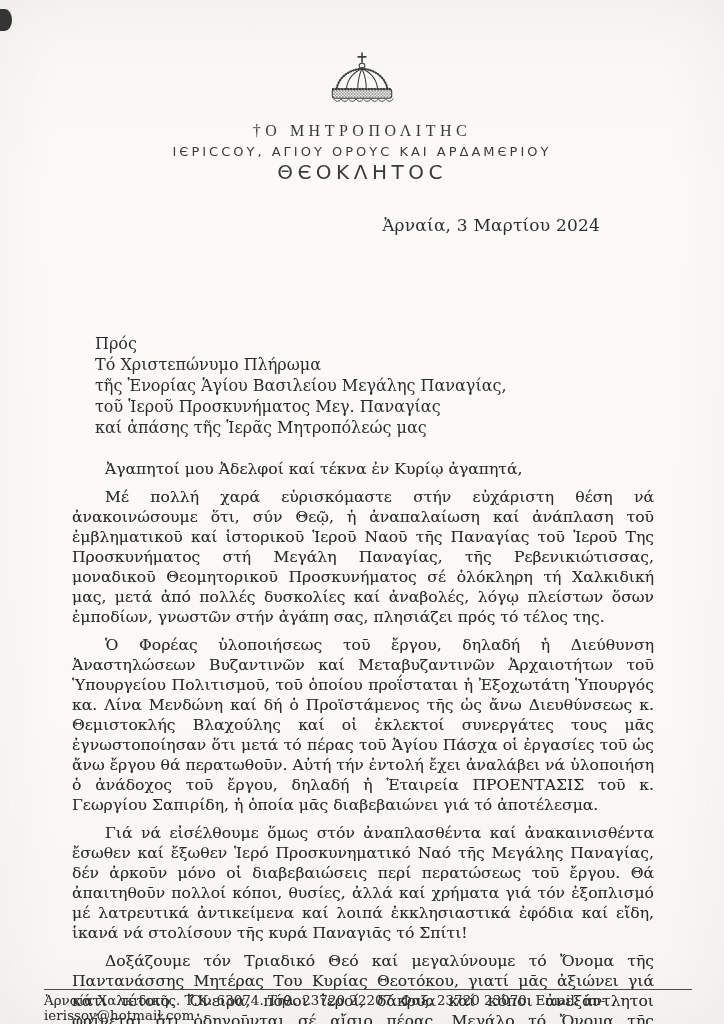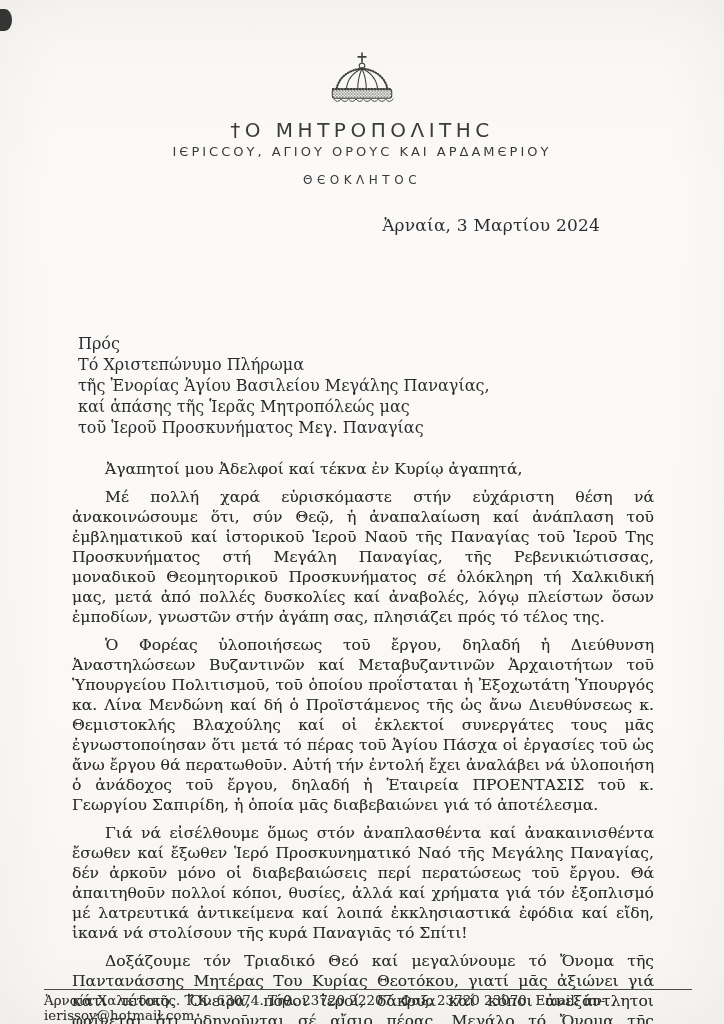--- a/index.html
+++ b/index.html
@@ -21,29 +21,29 @@
     background:#151515;border-radius:0 60% 60% 0/0 50% 50% 0;
     opacity:.85;filter:blur(.4px);
   }
   .letterhead{
     position:absolute;top:48px;left:0;right:0;
     text-align:center;color:#3a3a3a;
     font-family:"DejaVu Sans","Liberation Sans",sans-serif;
   }
   .crown{display:block;margin:0 auto 4px auto;}
   .lh-line{white-space:nowrap;}
-  .lh-line1{font-size:20px;line-height:21px;letter-spacing:4.5px;}
+  .lh-line1{font-size:16px;line-height:21px;letter-spacing:4.5px;font-family:Liberation Serif, serif;}
   .lh-line2{font-size:13px;line-height:21px;letter-spacing:3px;}
-  .lh-line3{font-size:12px;line-height:21px;letter-spacing:4.5px;margin-top:8px;}
+  .lh-line3{font-size:20px;line-height:21px;letter-spacing:4.5px;}
   .dateline{
     position:absolute;top:215px;right:124px;
     font-size:17px;letter-spacing:.2px;color:#2e2e30;
   }
   .recipient{
-    position:absolute;top:333px;left:78px;
+    position:absolute;top:333px;left:95px;
     font-size:16px;line-height:21px;color:#2c2c2e;
   }
   .body-block{
     position:absolute;top:451px;left:64px;width:598px;
     font-size:15.6px;line-height:20px;
     text-align:justify;text-justify:inter-word;
     color:#2b2b2b;
     text-shadow:0 0 .5px rgba(43,43,43,.32);
   }
   .body-block p{margin:8px;text-indent:33px;}
@@ -98,22 +98,22 @@
     <div class="lh-line lh-line2">ΙЄΡΙϹϹΟΥ, ΑΓΙΟΥ ΟΡΟΥϹ ΚΑΙ ΑΡΔΑΜЄΡΙΟΥ</div>
     <div class="lh-line lh-line3">ΘЄΟΚΛΗΤΟϹ</div>
   </div>
 
   <div class="dateline">Ἀρναία, 3 Μαρτίου 2024</div>
 
   <div class="recipient">
     <div>Πρός</div>
     <div>Τό Χριστεπώνυμο Πλήρωμα</div>
     <div>τῆς Ἐνορίας Ἁγίου Βασιλείου Μεγάλης Παναγίας,</div>
+    <div>τοῦ Ἱεροῦ Προσκυνήματος Μεγ. Παναγίας</div>
     <div>καί ἁπάσης τῆς Ἱερᾶς Μητροπόλεώς μας</div>
-    <div>τοῦ Ἱεροῦ Προσκυνήματος Μεγ. Παναγίας</div>
   </div>
 
   <div class="body-block">
     <p>Ἀγαπητοί μου Ἀδελφοί καί τέκνα ἐν Κυρίῳ ἀγαπητά,</p>
     <p>Μέ πολλή χαρά εὑρισκόμαστε στήν εὐχάριστη θέση νά ἀνακοινώσουμε ὅτι, σύν Θεῷ, ἡ ἀναπαλαίωση καί ἀνάπλαση τοῦ ἐμβληματικοῦ καί ἱστορικοῦ Ἱεροῦ Ναοῦ τῆς Παναγίας τοῦ Ἱεροῦ Της Προσκυνήματος στή Μεγάλη Παναγίας, τῆς Ρεβενικιώτισσας, μοναδικοῦ Θεομητορικοῦ Προσκυνήματος σέ ὁλόκληρη τή Χαλκιδική μας, μετά ἀπό πολλές δυσκολίες καί ἀναβολές, λόγῳ πλείστων ὅσων ἐμποδίων, γνωστῶν στήν ἀγάπη σας, πλησιάζει πρός τό τέλος της.</p>
     <p>Ὁ Φορέας ὑλοποιήσεως τοῦ ἔργου, δηλαδή ἡ Διεύθυνση Ἀναστηλώσεων Βυζαντινῶν καί Μεταβυζαντινῶν Ἀρχαιοτήτων τοῦ Ὑπουργείου Πολιτισμοῦ, τοῦ ὁποίου προΐσταται ἡ Ἐξοχωτάτη Ὑπουργός κα. Λίνα Μενδώνη καί δή ὁ Προϊστάμενος τῆς ὡς ἄνω Διευθύνσεως κ. Θεμιστοκλής Βλαχούλης καί οἱ ἐκλεκτοί συνεργάτες τους μᾶς ἐγνωστοποίησαν ὅτι μετά τό πέρας τοῦ Ἁγίου Πάσχα οἱ ἐργασίες τοῦ ὡς ἄνω ἔργου θά περατωθοῦν. Αὐτή τήν ἐντολή ἔχει ἀναλάβει νά ὑλοποιήση ὁ ἀνάδοχος τοῦ ἔργου, δηλαδή ἡ Ἑταιρεία ΠΡΟΕΝΤΑΣΙΣ τοῦ κ. Γεωργίου Σαπιρίδη, ἡ ὁποία μᾶς διαβεβαιώνει γιά τό ἀποτέλεσμα.</p>
     <p>Γιά νά εἰσέλθουμε ὅμως στόν ἀναπλασθέντα καί ἀνακαινισθέντα ἔσωθεν καί ἔξωθεν Ἱερό Προσκυνηματικό Ναό τῆς Μεγάλης Παναγίας, δέν ἀρκοῦν μόνο οἱ διαβεβαιώσεις περί περατώσεως τοῦ ἔργου. Θά ἀπαιτηθοῦν πολλοί κόποι, θυσίες, ἀλλά καί χρήματα γιά τόν ἐξοπλισμό μέ λατρευτικά ἀντικείμενα καί λοιπά ἐκκλησιαστικά ἐφόδια καί εἴδη, ἱκανά νά στολίσουν τῆς κυρά Παναγιᾶς τό Σπίτι!</p>
     <p>Δοξάζουμε τόν Τριαδικό Θεό καί μεγαλύνουμε τό Ὄνομα τῆς Παντανάσσης Μητέρας Του Κυρίας Θεοτόκου, γιατί μᾶς ἀξιώνει γιά κάτι τέτοιο. Ὄνειρα, πόθοι ἱεροί, δάκρυα καί κόποι ἀνεξάντλητοι φαίνεται ὅτι ὁδηγοῦνται σέ αἴσιο πέρας. Μεγάλο τό Ὄνομα τῆς Παναγίας μας!</p>
     <p>Γιά τοῦτο θά χρειασθοῦν:</p>
     <div class="list-row">

